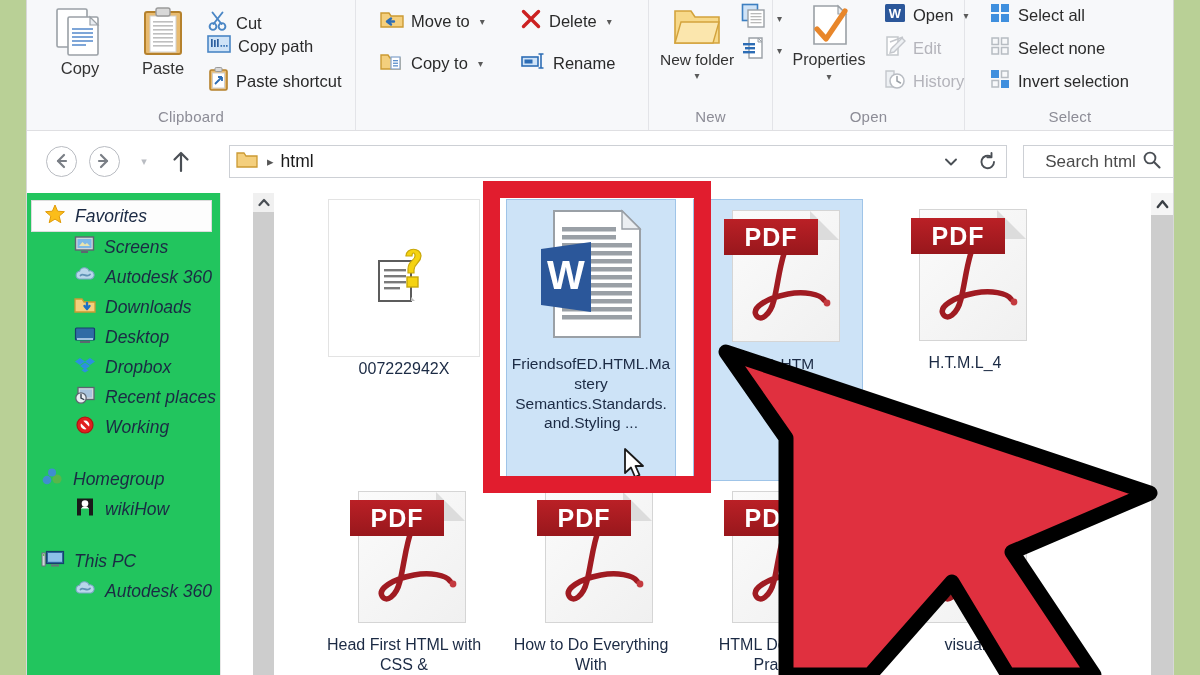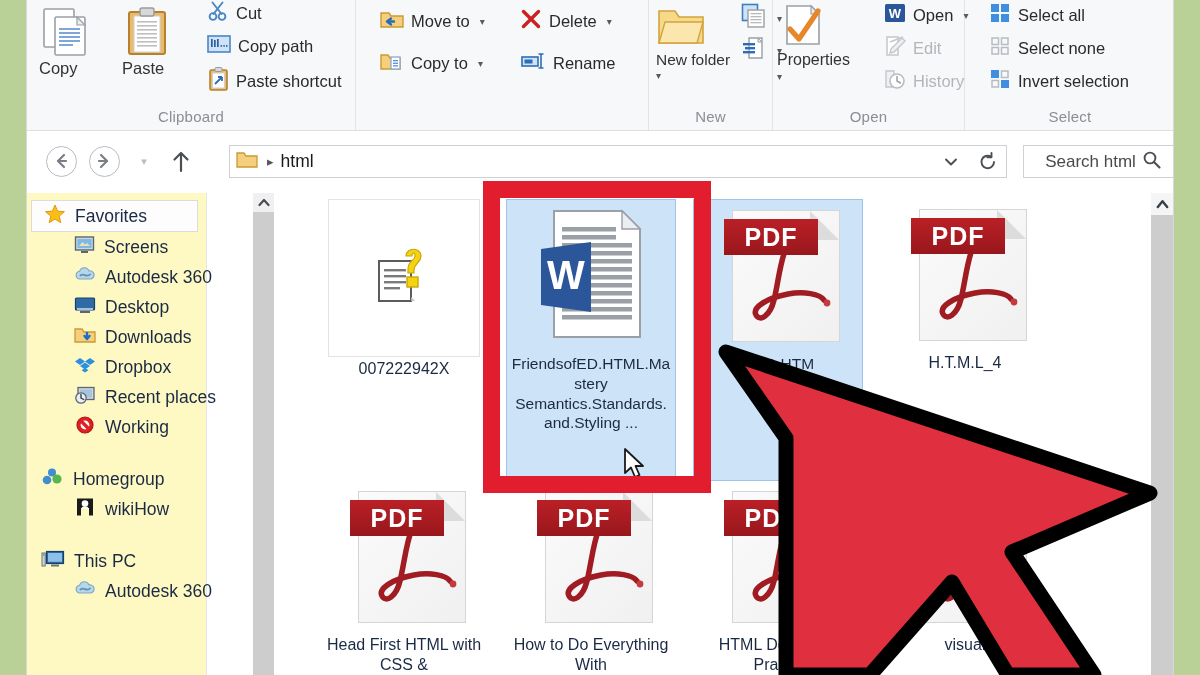--- a/index.html
+++ b/index.html
@@ -34,21 +34,21 @@
   .rgroup {
     position: absolute; top: 0; bottom: 0;
     border-right: 1px solid #e3e4e8;
   }
   .rgroup-label {
     position: absolute; bottom: 5px; left: 0; right: 0;
     text-align: center; font-size: 15px; color: #8c8c96;
     letter-spacing: .2px;
   }
   .big-btn {
-    position: absolute; text-align: left; width: 82px;
+    position: absolute; text-align: center; width: 82px;
   }
   .big-btn .lbl { font-size: 16.5px; color: #333; line-height: 1.05; }
   .small-row {
     position: absolute; display: flex; align-items: center; gap: 7px;
     font-size: 16.5px; color: #2a2a2a; white-space: nowrap;
   }
   .small-row.dim { color: #b4b4bb; }
   .caret { font-size: 10px; color: #5a5a5a; margin-left: 3px; }
   .ico { display: inline-block; position: relative; flex: 0 0 auto; }
 
@@ -81,24 +81,25 @@
   }
   #searchbox {
     position: absolute; left: 996px; top: 14px; width: 160px; height: 33px;
     border: 1px solid #cdd0d5; background: #fff;
     display: flex; align-items: center; justify-content: center; gap: 6px;
   }
   #searchbox .sp { font-size: 17px; color: #4a4a4a; }
 
   
   #navpane {
-    position: absolute; left: 0; top: 193px; width: 180px; bottom: 0;
-    background: #fef9c3;
+    position: absolute; left: 0; top: 193px; width: 194px; bottom: 0;
+    background: #22c55e;
     border-right: 1px solid #e6e6e6;
     padding-top: 7px;
+    font-style: italic;
   }
   .nav-item {
     display: flex; align-items: center; height: 30px;
     font-size: 17.5px; color: #1b2a44; white-space: nowrap;
   }
   .nav-item .nlbl { margin-left: 9px; }
   .nav-root { padding-left: 16px; }
   .nav-child { padding-left: 47px; }
   #fav-row {
     border: 1px solid #dcdcdc; background: #fdfdfd;
@@ -230,21 +231,21 @@
                   <rect x="15" y="27" width="20" height="1.6"></rect>
                 <rect x="15" y="31" width="20" height="1.6"></rect>
                   <rect x="15" y="35" width="20" height="1.6"></rect>
                 <rect x="15" y="39" width="20" height="1.6"></rect>
               </g>
             </svg>
           </div>
           <div class="lbl">Paste</div>
         </div>
 
-        <div class="small-row" style="left:180px; top:0;">
+        <div class="small-row" style="left:180px; top:10px;">
           <span class="ico">
             <svg width="22" height="22" viewBox="0 0 22 22">
               <circle cx="6" cy="16.5" r="3.4" fill="none" stroke="#4a86c5" stroke-width="1.9"></circle>
               <circle cx="15" cy="16.5" r="3.4" fill="none" stroke="#4a86c5" stroke-width="1.9"></circle>
               <path d="M6.5 14 L15.5 2.5 M14.5 14 L5.5 2.5" stroke="#4a86c5" stroke-width="1.9" fill="none" stroke-linecap="round"></path>
             </svg>
           </span>
           <span>Cut</span>
         </div>
 
@@ -558,37 +559,37 @@
             <path d="M5 14 A4 4 0 0 1 5.6 6.2 A5 5 0 0 1 15 6 A3.8 3.8 0 0 1 17 14 Z" fill="#b8d6ea" stroke="#7aa7c4" stroke-width="1.1"></path>
             <path d="M6.5 10.5 C9 7.5 13 13 16 9.5" stroke="#5f92b5" stroke-width="1.8" fill="none" stroke-linecap="round"></path>
           </svg>
         </span>
         <span class="nlbl">Autodesk 360</span>
       </div>
 
       <div class="nav-item nav-child">
         <span class="ico">
           <svg width="22" height="20" viewBox="0 0 22 20">
+            <path d="M1 4 L8 4 L10 7 L21 7 L21 17 L1 17 Z" fill="#f4cf7d" stroke="#cb9a33" stroke-width="1.3"></path>
+            <path d="M13 8 L13 13 M10.5 11 L13 14 L15.5 11" stroke="#1c6fc4" stroke-width="2.4" fill="none" stroke-linecap="round" stroke-linejoin="round"></path>
+          </svg>
+        </span>
+        <span class="nlbl">Downloads</span>
+      </div>
+
+      <div class="nav-item nav-child">
+        <span class="ico">
+          <svg width="22" height="20" viewBox="0 0 22 20">
             <rect x="1.5" y="3" width="19" height="12" rx="1" fill="#1f4e79" stroke="#123category" stroke-width="0"></rect>
             <rect x="1.5" y="3" width="19" height="12" rx="1" fill="#2f6ca5" stroke="#17416b" stroke-width="1.2"></rect>
             <rect x="3" y="13" width="16" height="2" fill="#9fc3e0"></rect>
             <rect x="6" y="16" width="10" height="2" fill="#5c6670"></rect>
           </svg>
         </span>
         <span class="nlbl">Desktop</span>
-      </div>
-
-      <div class="nav-item nav-child">
-        <span class="ico">
-          <svg width="22" height="20" viewBox="0 0 22 20">
-            <path d="M1 4 L8 4 L10 7 L21 7 L21 17 L1 17 Z" fill="#f4cf7d" stroke="#cb9a33" stroke-width="1.3"></path>
-            <path d="M13 8 L13 13 M10.5 11 L13 14 L15.5 11" stroke="#1c6fc4" stroke-width="2.4" fill="none" stroke-linecap="round" stroke-linejoin="round"></path>
-          </svg>
-        </span>
-        <span class="nlbl">Downloads</span>
       </div>
 
       <div class="nav-item nav-child">
         <span class="ico">
           <svg width="22" height="20" viewBox="0 0 22 20">
             <g fill="#2c8fe0">
               <path d="M6 3 L1 6.5 L6 10 L11 6.5 Z"></path>
                 <path d="M16 3 L21 6.5 L16 10 L11 6.5 Z"></path>
               <path d="M6 10.7 L1 7.2 L1 7.3 L6 3.8 Z" opacity="0"></path>
               <path d="M6 11 L11 7.5 L16 11 L11 14.5 Z"></path>

